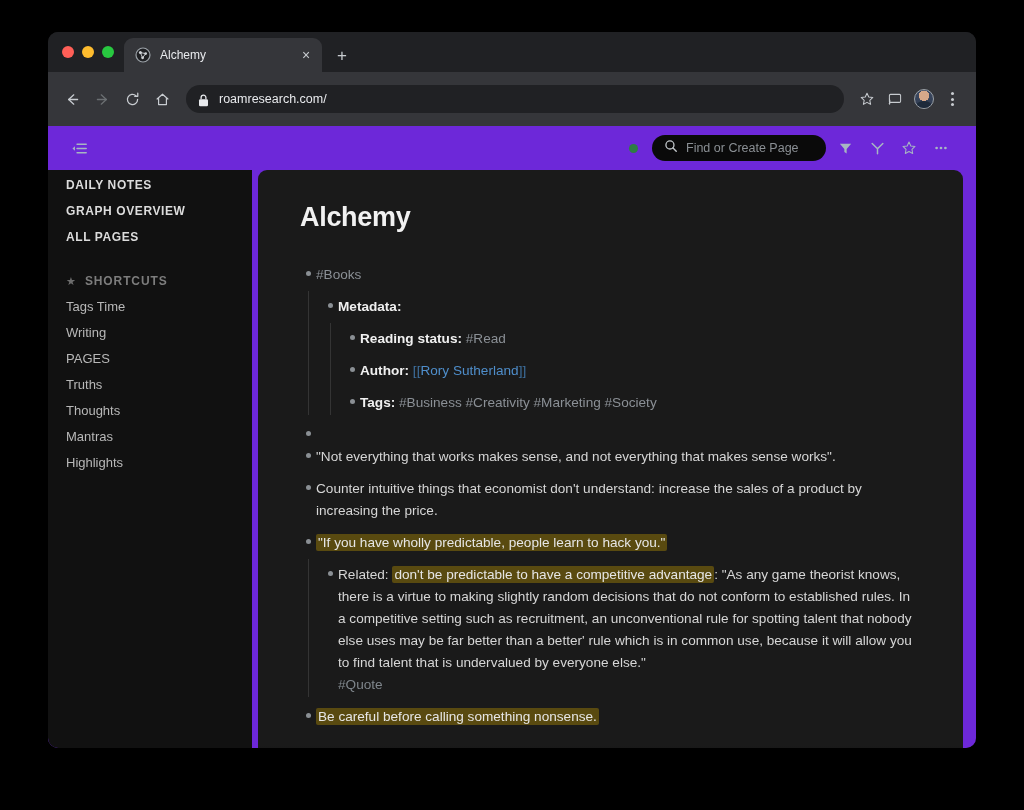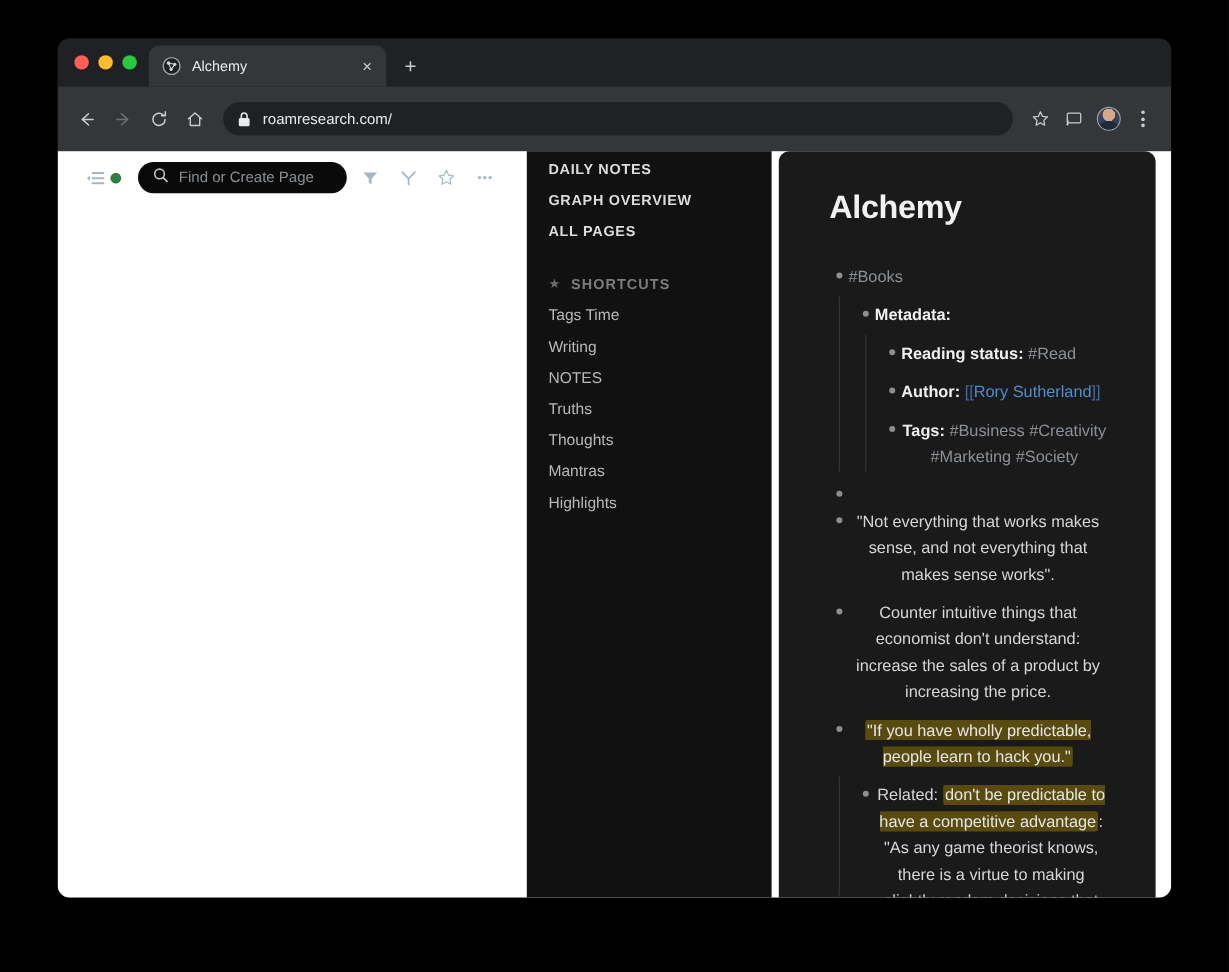--- a/index.html
+++ b/index.html
@@ -129,23 +129,23 @@
     width: 24px; height: 24px;
     display: flex; flex-direction: column; align-items: center; justify-content: center;
     gap: 2.5px;
   }
   .kebab i { width: 3px; height: 3px; border-radius: 50%; background: #c8ccd0; display: block; }
 
   
   .app {
     position: relative;
     height: 634px;
-    background: #ffffff;
+    background: #6d28d9;
     display: flex;
-    flex-direction: row;
+    flex-direction: column;
   }
 
   .app-topbar {
     position: relative;
     height: 44px;
     display: flex; align-items: center;
     padding: 0 22px 0 18px;
     flex: 0 0 44px;
   }
   .sidebar-toggle {
@@ -241,21 +241,20 @@
     letter-spacing: -.3px;
     margin-bottom: 26px;
   }
 
   
   .block { position: relative; }
   .block-row {
     display: flex;
     align-items: flex-start;
     padding: 5px 0;
-    text-align: center;
   }
   .bullet {
     flex: 0 0 16px;
     width: 16px;
     display: flex; justify-content: center;
     padding-top: 7px;
   }
   .bullet i {
     width: 5px; height: 5px;
     border-radius: 50%;
@@ -445,21 +444,21 @@
         </div>
 
         <div class="shortcuts-header">
           <span class="star-icon">★</span>
           <span class="label">SHORTCUTS</span>
         </div>
 
         <div class="shortcut-list">
           <a class="shortcut-item">Tags Time</a>
           <a class="shortcut-item">Writing</a>
-          <a class="shortcut-item">NOTES</a>
+          <a class="shortcut-item">PAGES</a>
           <a class="shortcut-item">Truths</a>
           <a class="shortcut-item">Thoughts</a>
           <a class="shortcut-item">Mantras</a>
           <a class="shortcut-item">Highlights</a>
         </div>
       </div>
 
       <div class="main-panel">
         <div class="page-inner">
 

